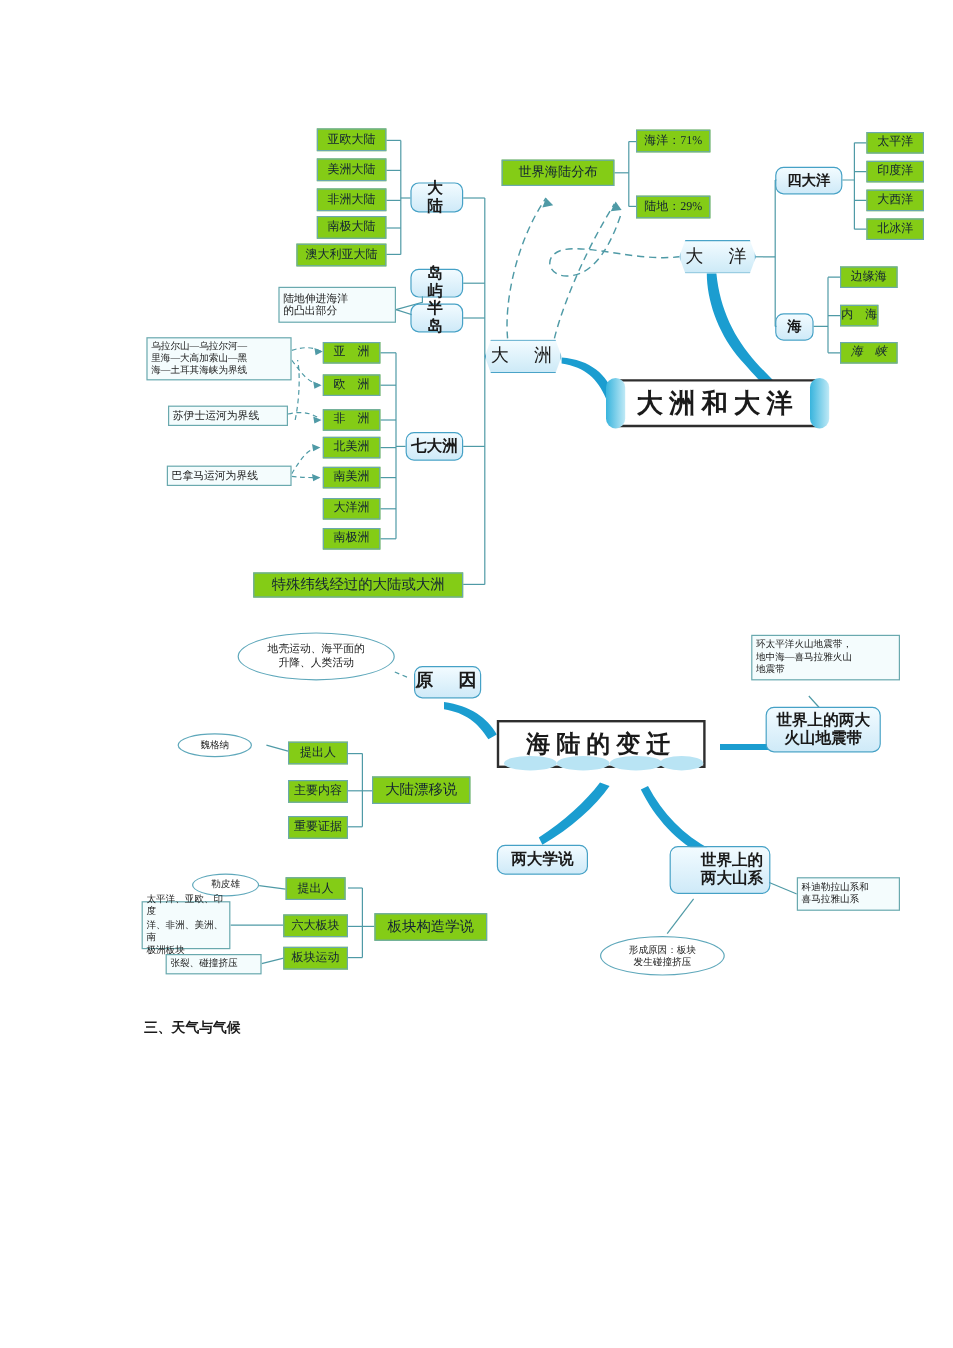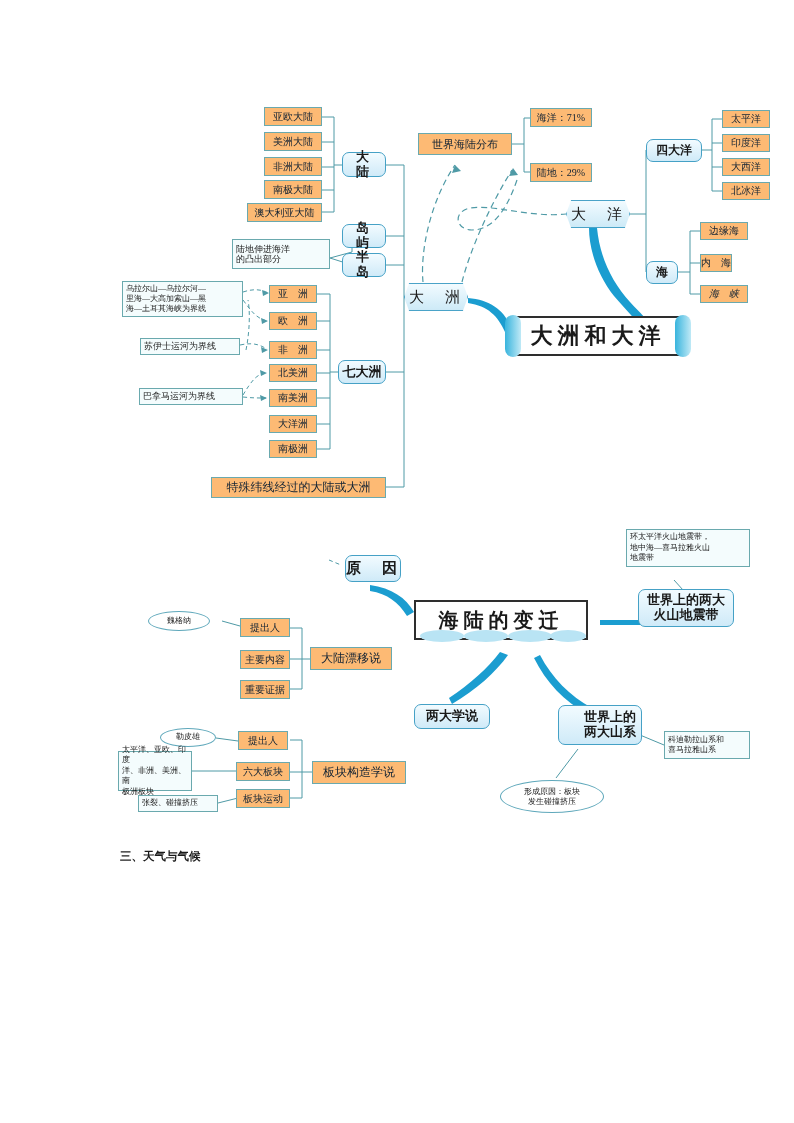--- a/index.html
+++ b/index.html
@@ -6,21 +6,21 @@
   body{
     width:794px;height:1123px;background:#ffffff;
     font-family:"Liberation Serif","DejaVu Serif",serif;
     color:#1a1a1a;position:relative;overflow:hidden;
   }
   .page{position:absolute;left:0;top:0;width:794px;height:1123px;}
   #canvas{position:absolute;left:0;top:0;width:794px;height:1123px;}
   .node{position:absolute;box-sizing:border-box;display:flex;align-items:center;
         justify-content:center;text-align:center;line-height:1.12;}
   
-  .rect{border:1px solid #6aa9ae;background:#fdba74;color:#123;}
+  .rect{border:1px solid #6aa9ae;background:#84cc16;color:#123;}
   .note{border:1px solid #6aa9ae;background:#f4fcfd;text-align:left;
         justify-content:flex-start;padding:2px 3px;}
   
   .hex{border:1px solid #4aa3c8;
        background:linear-gradient(180deg,#f2fbff 0%,#cdeaf7 100%);
        clip-path:polygon(8% 0,92% 0,100% 50%,92% 100%,8% 100%,0 50%);
        border-radius:3px;}
   
   .ellipse{border:1px solid #5fa8bb;border-radius:50%;background:#ffffff;
            text-align:center;}
@@ -223,20 +223,22 @@
 <div class="node rect f10 ht" style="left:700px;top:222px;width:48px;height:18px;">边缘海</div>
 <div class="node rect f10 ht" style="left:700px;top:254px;width:32px;height:18px;">内　海</div>
 <div class="node rect f10 ht" style="left:700px;top:285px;width:48px;height:18px;font-style:italic;">海　峡</div>
 
 <div class="central" style="left:512px;top:316px;width:172px;height:40px;border-radius:3px;">
   <div class="scroll-l"></div>
   <div class="scroll-r"></div>
   <span class="f22">大洲和大洋</span>
 </div>
 
+<div class="node ellipse f9 ht" style="left:198px;top:527px;width:131px;height:40px;white-space:pre-line;line-height:1.3;">地壳运动、海平面的
+升降、人类活动</div>
 
 <div class="node rnd f15 ht sp" style="left:345px;top:555px;width:56px;height:27px;">原　因</div>
 
 <div class="node rnd f13 ht" style="left:638px;top:589px;width:96px;height:38px;white-space:pre-line;font-weight:700;">世界上的两大
 火山地震带</div>
 
 <div class="node note f8 ht" style="left:626px;top:529px;width:124px;height:38px;white-space:pre-line;line-height:1.3;">环太平洋火山地震带，
 地中海—喜马拉雅火山
 地震带</div>
 

